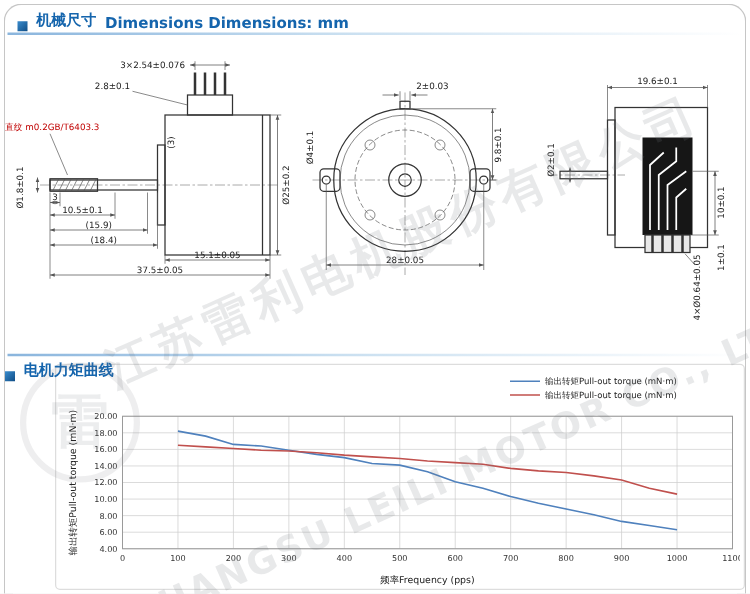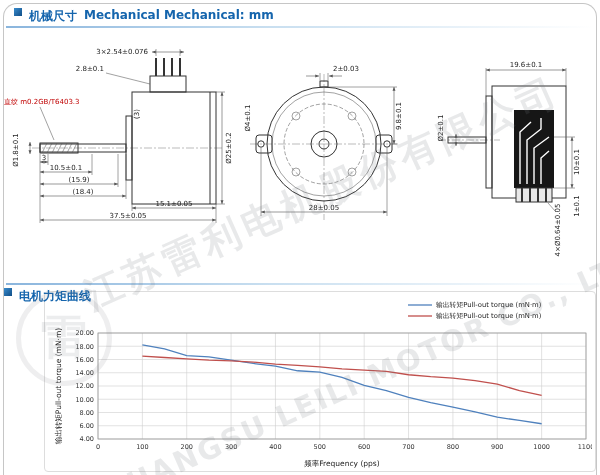--- a/index.html
+++ b/index.html
@@ -8,21 +8,21 @@
     background:#fff;
     font-family:"DejaVu Sans","Liberation Sans",sans-serif;
     position:relative; overflow:hidden;
   }
   .page { position:absolute; inset:0; background:#fff; }
   .frame {
     position:absolute; left:3px; top:3px; right:3px; height:472px;
     border:1px solid #c6c6c6; border-bottom:none;
     border-radius:14px 14px 0 0; pointer-events:none;
   }
-  .hdr { position:absolute; display:flex; align-items:flex-start; gap:7px; z-index:3; }
+  .hdr { position:absolute; display:flex; align-items:flex-end; gap:7px; z-index:3; }
   .hdr .bullet { width:8px; height:8px; background:linear-gradient(135deg,#3a8ccd,#0f4d86); }
   .hdr .cn, .hdr .en { color:#1565ad; font-size:12px; font-weight:bold; }
   .hdr1 { left:14px; top:8px; }
   .hdr2 { left:4px; top:265px;margin-top:23px; }
   .divider { position:absolute; height:2px;
     background:linear-gradient(to right,#8ab5dd 0%, #c9dff0 45%, rgba(255,255,255,0) 100%); }
   .div1 { left:6px; right:6px; top:26px; }
   .div2 { left:6px; right:6px; top:283px; }
   .drawings-svg { position:absolute; left:0; top:30px; }
   .chart-frame { position:absolute; left:44px; top:291px; width:552px; height:181px;
@@ -47,21 +47,21 @@
 </style>
 </head>
 <body>
 
 <div class="page">
   <div class="frame"></div>
 
   <div class="hdr hdr1">
     <span class="bullet"></span>
     <span class="cn">机械尺寸</span>
-    <span class="en">Mechanical Mechanical: mm</span>
+    <span class="en">Dimensions Dimensions: mm</span>
   </div>
   <div class="divider div1"></div>
 
   <svg class="drawings-svg" width="600" height="235" viewBox="0 0 600 235">
     <defs>
       <marker id="arr" viewBox="0 0 10 10" refX="9" refY="5" markerWidth="7" markerHeight="7" orient="auto-start-reverse">
         <path d="M0,1.5 L9,5 L0,8.5 z" fill="#555"></path>
       </marker>
     </defs>
 

